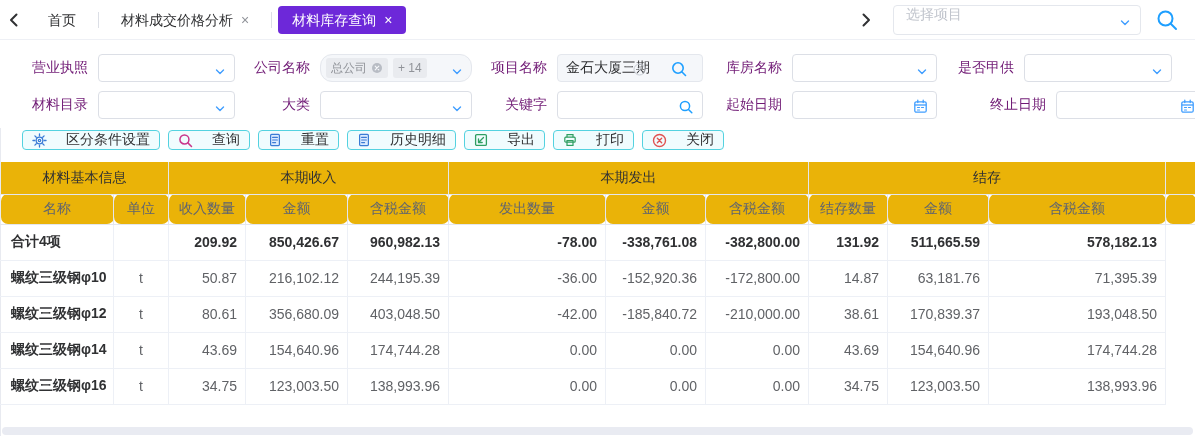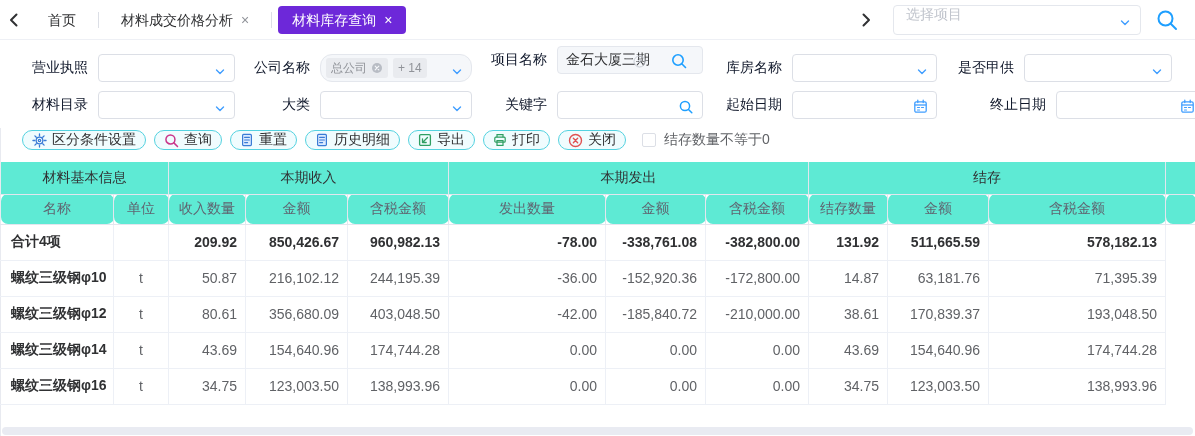--- a/index.html
+++ b/index.html
@@ -20,47 +20,47 @@
   .tab-spacer { flex:1; }
   .proj-select { position:relative; width:248px; height:30px; border:1px solid #e4e7ed; border-radius:4px;
                  background:#fff; display:flex; align-items:flex-start; padding:0 28px 0 12px; cursor:pointer; flex:none; }
   .proj-select .ph { font-size:14px; color:#c0c4cc; }
   .proj-select .chev { position:absolute; right:9px; top:9px; }
   .tab-search { margin:0 16px 0 14px; cursor:pointer; flex:none; display:flex; }
 
   
   .filters { position:absolute; top:40px; left:0; right:0; height:88px; background:#fff; }
   .field { position:absolute; display:flex; align-items:center; height:28px; }
-  .flabel { width:58px; text-align:right; margin-right:10px; font-size:14px; color:#0f172a; white-space:nowrap; flex:none; }
+  .flabel { width:58px; text-align:right; margin-right:10px; font-size:14px; color:#701a75; white-space:nowrap; flex:none; }
   .ctrl { position:relative; height:28px; border:1px solid #dcdfe6; border-radius:4px; background:#fff;
           display:flex; align-items:center; padding:0 24px 0 8px; cursor:pointer; }
   .ctrl.gray { background:#f5f7fa; border-color:#e4e7ed; }
   .ctrl .chev { position:absolute; right:8px; top:9px; }
   .ctrl .icon-right { position:absolute; right:8px; top:7px; }
   .sel-value { font-size:14px; color:#303133; }
   .tag { display:flex; align-items:center; gap:4px; height:20px; padding:0 5px; margin-right:5px;
          background:#e9ebef; border-radius:3px; font-size:12px; color:#909399; white-space:nowrap; }
   .proj-text { font-size:14px; color:#303133; white-space:nowrap; }
   .proj-clear { position:absolute; right:56px; top:8px; cursor:pointer; display:flex; }
   .proj-search { position:absolute; right:14px; top:5px; cursor:pointer; display:flex; }
 
   
   .toolbar { position:absolute; top:130px; left:22px; display:flex; align-items:center; gap:8px; }
-  .btn { display:flex; align-items:center; gap:5px; height:20px; padding:0 9px; background:#f0fcfe;
-         border:1px solid #54d2e0; border-radius:12px; font-size:14px; color:#303133; cursor:pointer; white-space:nowrap; }
+  .btn { display:flex; align-items:center; gap:19px; height:20px; padding:0 9px; background:#f0fcfe;
+         border:1px solid #54d2e0; border-radius:4px; font-size:14px; color:#303133; cursor:pointer; white-space:nowrap; }
   .chk-wrap { display:flex; align-items:center; gap:8px; margin-left:8px; cursor:pointer; }
   .chk-box { width:14px; height:14px; border:1px solid #dcdfe6; border-radius:2px; background:#fff; flex:none; }
   .chk-label { font-size:14px; color:#606266; white-space:nowrap; }
 
   
   .tablewrap { position:absolute; top:162px; left:0; }
   table { border-collapse:collapse; table-layout:fixed; width:1195px; font-size:14px;
           border-left:1px solid #e8eaf0; }
   th, td { overflow:hidden; white-space:nowrap; }
-  thead th { background:#5eead4; font-weight:400; border-right:1px solid #e3e6ee; border-bottom:1px solid #e3e6ee; }
+  thead th { background:#eab308; font-weight:400; border-right:1px solid #e3e6ee; border-bottom:1px solid #e3e6ee; }
   .group-row th { height:32px; color:#303133; }
   .col-row th { height:30px; color:#5f6470;border-radius:7px; }
   thead th.hfiller { border-right:none; }
   tbody td { height:36px; background:#fff; border-right:1px solid #edf0f6; border-bottom:1px solid #edf0f6; color:#606266; }
   tbody td.bfiller { border-right:none; border-bottom:none; }
   td.al { text-align:left; padding-left:10px; color:#303133; font-weight:700; }
   td.ac { text-align:center; }
   td.ar { text-align:right; padding-right:8px; }
   tr.total-row td { font-weight:700; color:#303133; }
 
@@ -133,21 +133,21 @@
               <path d="M4.2 4.2 L7.8 7.8 M7.8 4.2 L4.2 7.8" stroke="#f5f7fa" stroke-width="1.2" stroke-linecap="round"></path>
             </svg>
         </span>
         <span class="tag">+ 14</span>
         <span class="chev"><svg width="12" height="12" viewBox="0 0 12 12" fill="none">
               <path d="M2.5 4 L6 7.5 L9.5 4" stroke="#409eff" stroke-width="1.4" stroke-linecap="round" stroke-linejoin="round"></path>
             </svg></span>
       </div>
     </div>
 
-    <div class="field" style="left:489px; top:6px;">
+    <div class="field" style="left:489px; top:14px;">
       <span class="flabel">项目名称</span>
       <div class="ctrl gray" style="width:146px; padding-right:80px;">
         <span class="proj-text">金石大厦三期</span>
         <span class="proj-clear">
           <svg width="13" height="13" viewBox="0 0 13 13" fill="none">
               <circle cx="6.5" cy="6.5" r="5.5" stroke="#c8ccd4" stroke-width="1"></circle>
               <path d="M4.6 4.6 L8.4 8.4 M8.4 4.6 L4.6 8.4" stroke="#c8ccd4" stroke-width="1" stroke-linecap="round"></path>
             </svg>
         </span>
         <span class="proj-search">
@@ -289,24 +289,20 @@
           <rect x="4" y="7.6" width="6" height="4.8" stroke="#2f9e62" stroke-width="1.2"></rect>
         </svg>
       <span>打印</span>
     </div>
     <div class="btn">
       <svg width="15" height="15" viewBox="0 0 14 14" fill="none">
           <circle cx="7" cy="7" r="5.6" stroke="#e05252" stroke-width="1.3"></circle>
           <path d="M5 5 L9 9 M9 5 L5 9" stroke="#e05252" stroke-width="1.3" stroke-linecap="round"></path>
         </svg>
       <span>关闭</span>
-    </div>
-    <div class="chk-wrap">
-      <span class="chk-box"></span>
-      <span class="chk-label">结存数量不等于0</span>
     </div>
   </div>
 
   <div class="tablewrap">
     <table>
       <colgroup>
         <col style="width:113px">
           <col style="width:55px">
           <col style="width:77px">
           <col style="width:102px">

